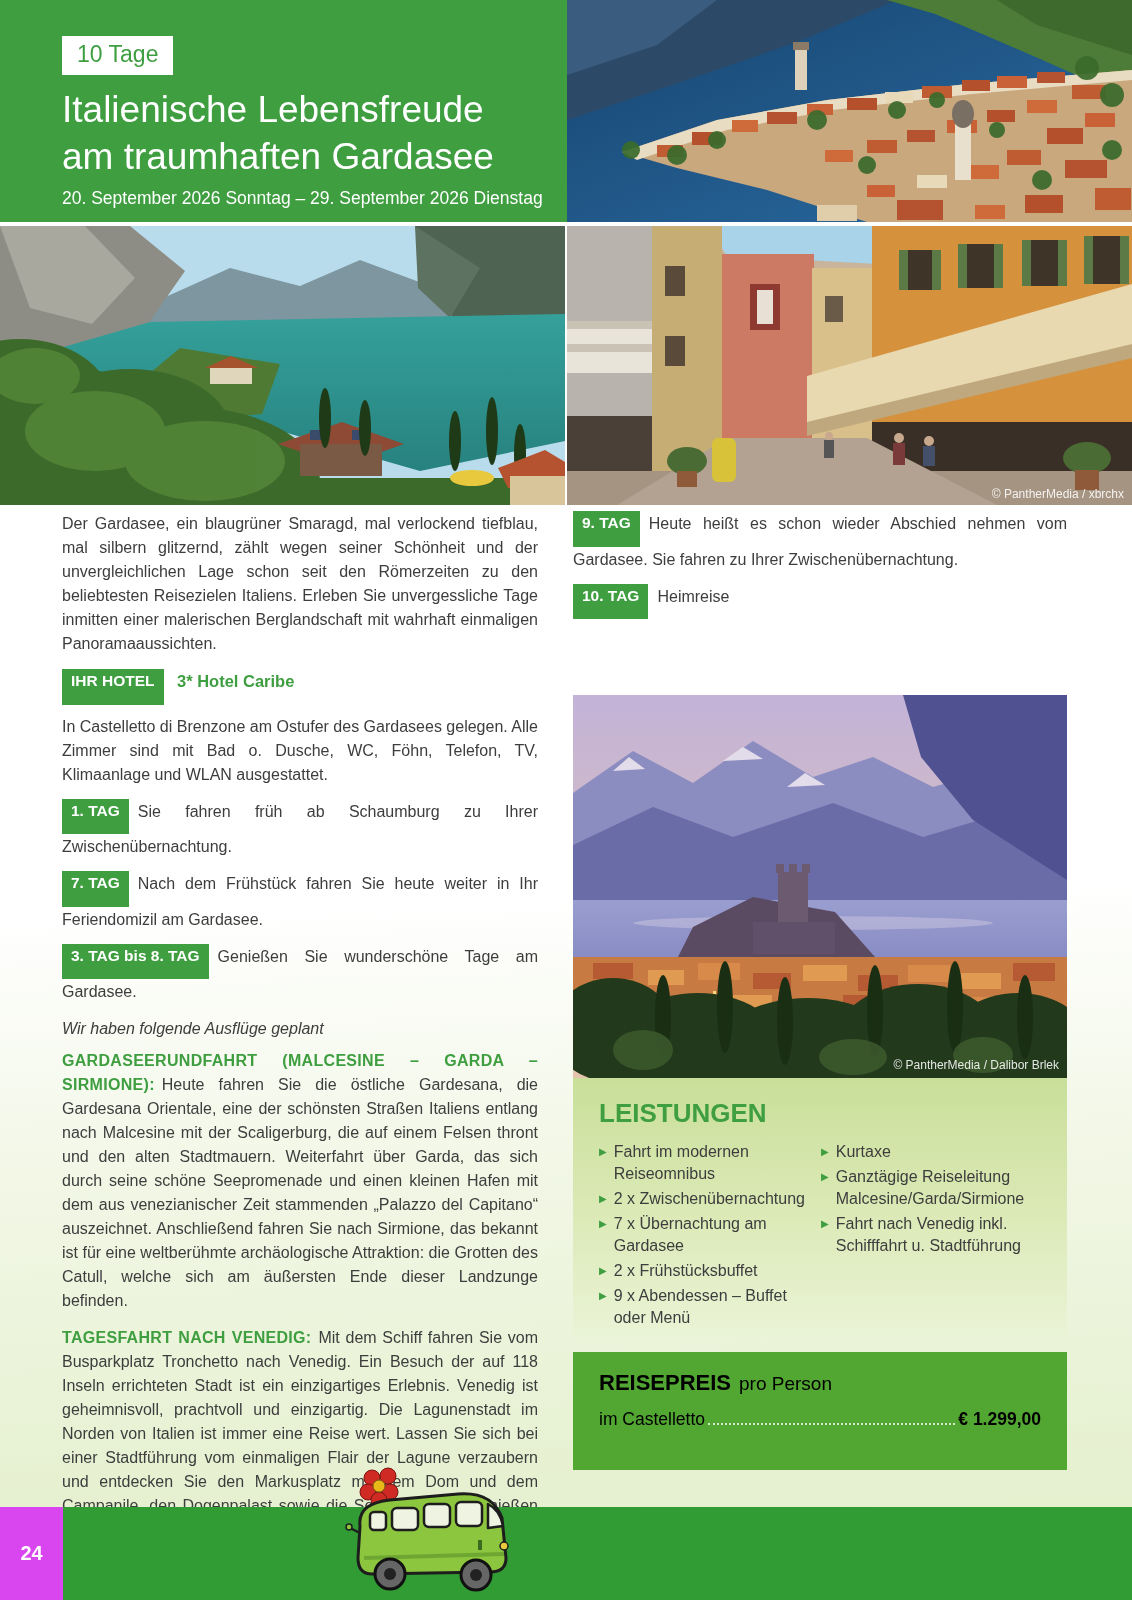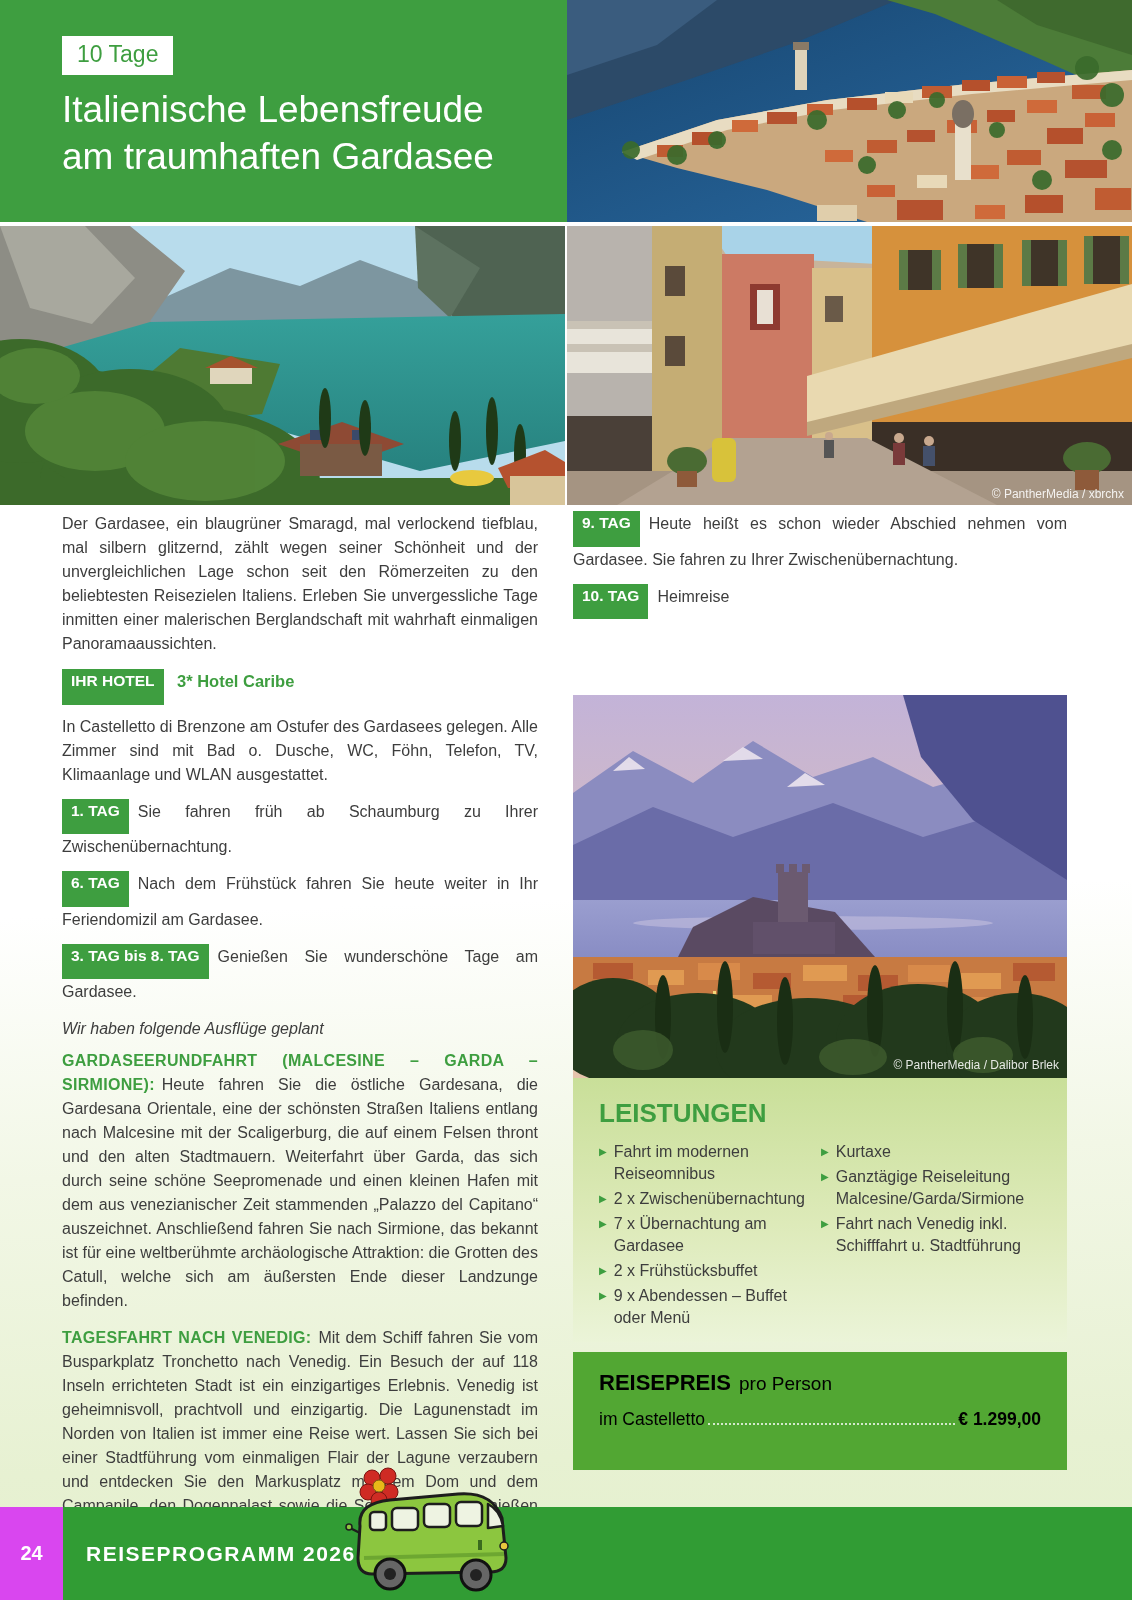--- a/index.html
+++ b/index.html
@@ -63,20 +63,21 @@
 <body>
 
 <div class="page">
 
   <div class="header-block">
     <span class="duration-badge">10 Tage</span>
     <div class="page-title">
       <div>Italienische Lebensfreude</div>
       <div>am traumhaften Gardasee</div>
     </div>
+    <div class="date-range">20. September 2026 Sonntag – 29. September 2026 Dienstag</div>
   </div>
 
   <div class="photo photo-top-right">
     <svg viewBox="0 0 565 222" preserveAspectRatio="none">
       <defs>
         <linearGradient id="lakeA" x1="0" y1="0" x2="1" y2="1">
           <stop offset="0" stop-color="#17456f"></stop>
             <stop offset="1" stop-color="#2a6ba3"></stop>
         </linearGradient>
       </defs>
@@ -247,21 +248,21 @@
     <div class="hotel-line">
       <span class="badge">IHR HOTEL</span>
       <span class="hotel-name">3* Hotel Caribe</span>
     </div>
     <p>In Castelletto di Brenzone am Ostufer des Gardasees gelegen. Alle Zimmer sind mit Bad o. Dusche, WC, Föhn, Telefon, TV, Klimaanlage und WLAN ausgestattet.</p>
 
     <p class="day">
       <span class="badge">1. TAG</span><span>Sie fahren früh ab Schaumburg zu Ihrer Zwischenübernachtung.</span>
     </p>
     <p class="day">
-      <span class="badge">6. TAG</span><span>Nach dem Frühstück fahren Sie heute weiter in Ihr Feriendomizil am Gardasee.</span>
+      <span class="badge">7. TAG</span><span>Nach dem Frühstück fahren Sie heute weiter in Ihr Feriendomizil am Gardasee.</span>
     </p>
     <p class="day">
       <span class="badge">3. TAG bis 8. TAG</span><span>Genießen Sie wunderschöne Tage am Gardasee.</span>
     </p>
 
     <p class="italic-line">Wir haben folgende Ausflüge geplant</p>
 
     <p>
       <span class="exc-title">GARDASEERUNDFAHRT (MALCESINE – GARDA – SIRMIONE):</span><span>Heute fahren Sie die östliche Gardesana, die Gardesana Orientale, eine der schönsten Straßen Italiens entlang nach Malcesine mit der Scaligerburg, die auf einem Felsen thront und den alten Stadtmauern. Weiterfahrt über Garda, das sich durch seine schöne Seepromenade und einen kleinen Hafen mit dem aus venezianischer Zeit stammenden „Palazzo del Capitano“ auszeichnet. Anschließend fahren Sie nach Sirmione, das bekannt ist für eine weltberühmte archäologische Attraktion: die Grotten des Catull, welche sich am äußersten Ende dieser Landzunge befinden.</span>
     </p>
@@ -408,21 +409,20 @@
     </div>
     <div class="price-row">
       <span>im Castelletto</span>
       <span class="leader"></span>
       <span class="price-val">€ 1.299,00</span>
     </div>
   </div>
 
   <div class="footer-bar">
     <div class="page-num">24</div>
-    <div class="footer-label">REISEPROGRAMM 2026</div>
   </div>
 
   <div class="bus-wrap">
     <svg viewBox="0 0 180 138">
       <path d="M64,52 C58,38 50,32 44,26" fill="none" stroke="#2e6b1e" stroke-width="3" stroke-linecap="round"></path>
       <path d="M56,42 C66,36 76,38 82,46 C72,50 62,50 56,42 Z" fill="#3e8a2a" stroke="#1a1a1a" stroke-width="1.5"></path>
       <g>
         <circle cx="34" cy="16" r="8" fill="#cf2b24" stroke="#7a1410" stroke-width="1"></circle>
         <circle cx="50" cy="14" r="8" fill="#cf2b24" stroke="#7a1410" stroke-width="1"></circle>
         <circle cx="30" cy="30" r="8" fill="#cf2b24" stroke="#7a1410" stroke-width="1"></circle>

